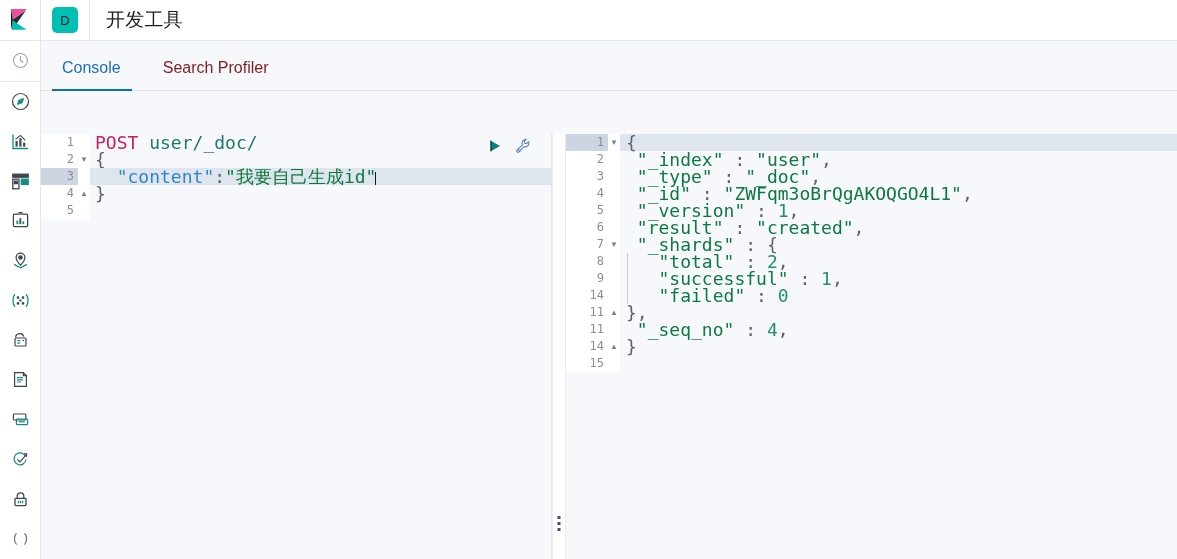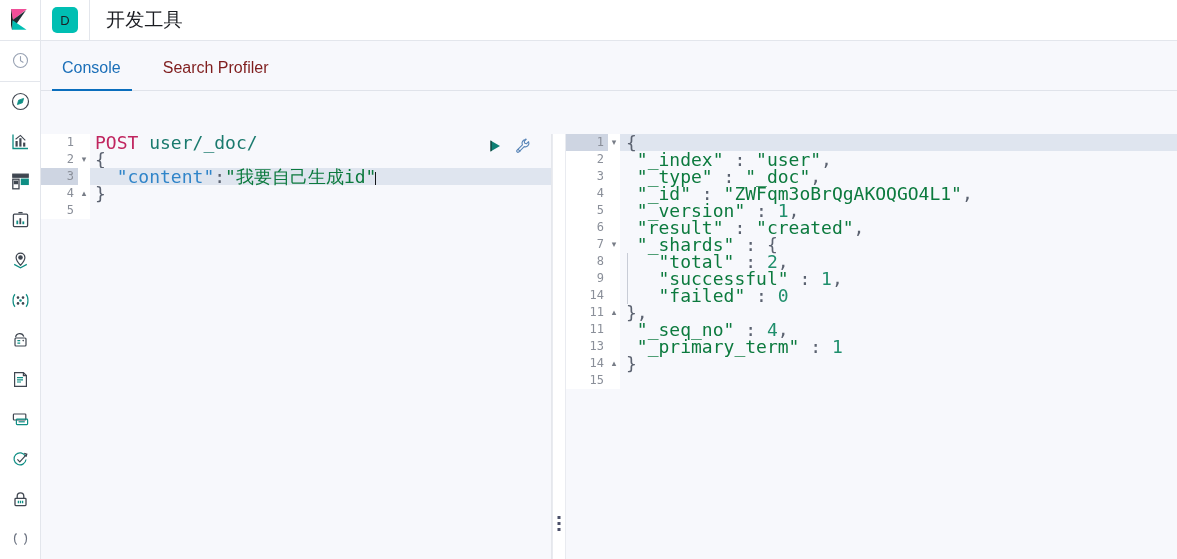--- a/index.html
+++ b/index.html
@@ -454,25 +454,20 @@
             <span class="ln-fold">▴</span>
             <span class="ln-code tok-punct">},</span>
           </div>
 
           <div class="ln-row">
             <span class="ln-num">11</span>
             <span class="ln-fold"></span>
             <span class="ln-code"> <span class="tok-rkey">"_seq_no"</span><span class="tok-punct"> : </span><span class="tok-num">4</span><span class="tok-punct">,</span></span>
           </div>
 
-          <div class="ln-row">
-            <span class="ln-num">13</span>
-            <span class="ln-fold"></span>
-            <span class="ln-code"> <span class="tok-rkey">"_primary_term"</span><span class="tok-punct"> : </span><span class="tok-num">1</span></span>
-          </div>
 
           <div class="ln-row">
             <span class="ln-num">14</span>
             <span class="ln-fold">▴</span>
             <span class="ln-code tok-punct">}</span>
           </div>
 
           <div class="ln-row">
             <span class="ln-num">15</span>
             <span class="ln-fold"></span>

